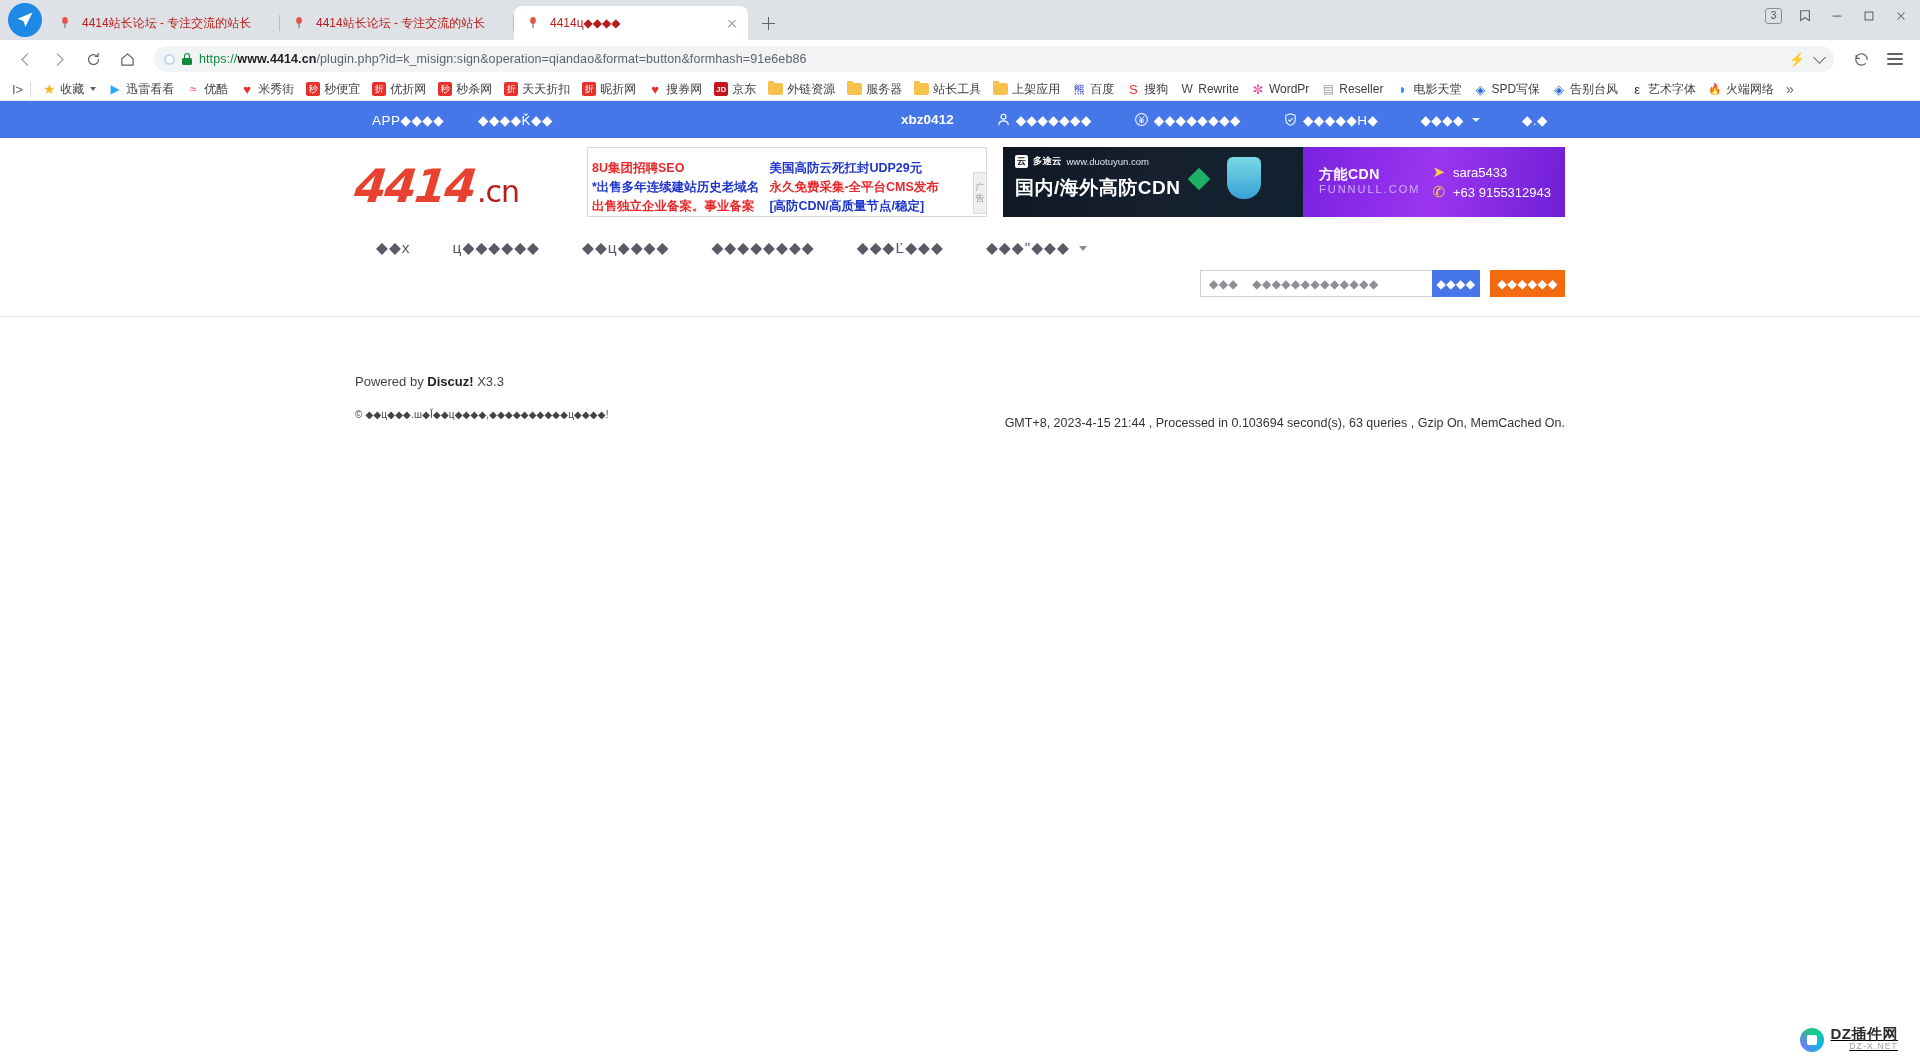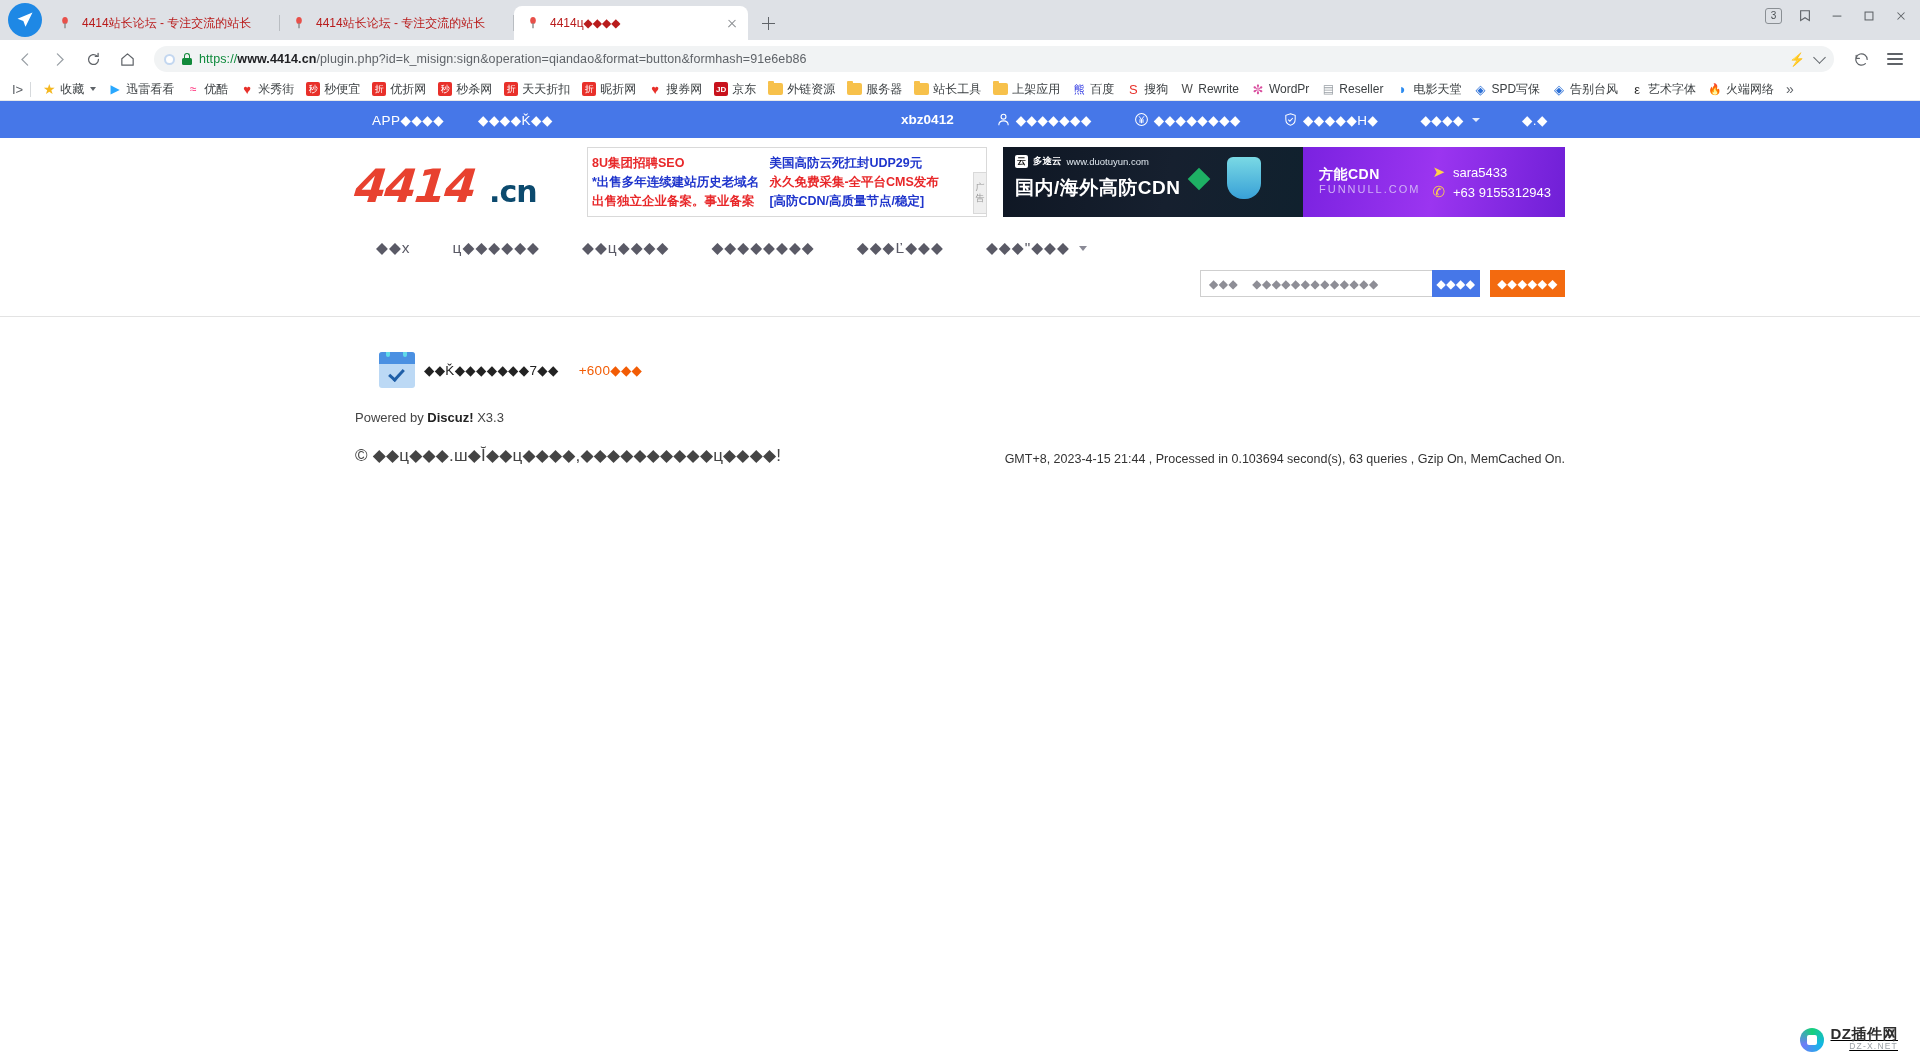--- a/index.html
+++ b/index.html
@@ -110,26 +110,26 @@
   .mojiblk { letter-spacing:.5px; }
   .tb-caret{ width:0;height:0;border-left:4px solid transparent;border-right:4px solid transparent;border-top:4.5px solid rgba(255,255,255,.85);margin-left:3px;}
 
   .header-wrap { width:1210px; margin:0 auto; position:relative; height:88px; }
   .logo {
     position:absolute; left:0; top:21px; width:205px; height:48px;
     display:flex; align-items:baseline;
     font-family:"DejaVu Sans", sans-serif;
   }
   .logo .l1 { font-size:46px; font-weight:bold; color:#e8412f; letter-spacing:-2px; font-style:italic; transform:skewX(-6deg); }
-  .logo .l2 { font-size:30px; color:#0c4a6e; font-weight:bold; letter-spacing:-1px; margin-left:14px;}
+  .logo .l2 { font-size:30px; color:#b91c1c; font-weight:normal; letter-spacing:-1px; margin-left:2px;}
 
   .ad-text {
     position:absolute; left:232px; top:9px; width:400px; height:70px;
     border:1px solid #d9d9d9; background:#fff;
-    display:flex; align-items:center; padding:0 4px; gap:10px;
+    display:flex; align-items:flex-end; padding:0 4px; gap:10px;
   }
   .ad-col { font-size:12.5px; font-weight:bold; line-height:19px; white-space:nowrap; }
   .ad-col .r { color:#e8282a; }
   .ad-col .b { color:#1f35cc; }
   .ad-tag {
     position:absolute; right:-1px; top:24px; width:14px; height:42px;
     background:#efefef; border:1px solid #d9d9d9; color:#999; font-size:9px;
     display:flex; flex-direction:column; align-items:center; justify-content:center; line-height:11px;
   }
 
@@ -201,21 +201,21 @@
   }
   .sign-text { font-size:13.5px; color:#222; letter-spacing:.3px; }
   .sign-bonus { font-size:13.5px; color:#f25c05; margin-left:11px; letter-spacing:.3px; }
 
   .footer { width:1210px; margin:0 auto; padding-top:40px; position:relative; }
   .footer-links { text-align:right; font-size:13px; color:#333; letter-spacing:.3px; }
   .footer-links span.s { color:#bbb; margin:0 7px; }
   .f-row { display:flex; justify-content:space-between; align-items:flex-start; }
   .powered { font-size:13px; color:#444; }
   .powered b { color:#222; }
-  .copyright { font-size:17px; color:#444; margin-top:20px; letter-spacing:.2px; }
+  .copyright { font-size:10px; color:#444; margin-top:20px; letter-spacing:.2px; }
   .stats { font-size:12.5px; color:#333; margin-top:20px; text-align:right; }
 
   
   .watermark {
     position:absolute; right:22px; bottom:24px;
     display:flex; align-items:center; gap:7px;
   }
   .wm-circle {
     width:24px;height:24px;border-radius:50%;
     background:conic-gradient(from 0deg,#16d07a,#13b5e8,#6f7cf7,#16d07a);
@@ -569,31 +569,20 @@
       </div>
       <div class="search-btn">◆◆◆◆</div>
       <div class="post-btn">◆◆◆◆◆◆</div>
     </div>
   </div>
 
   <div class="divider"></div>
 
   <div class="pagearea">
     <div class="content">
-      <div class="signrow">
-        <div class="cal">
-          <div class="top">
-            <span class="pin p1"></span>
-            <span class="pin p2"></span>
-          </div>
-          <div class="check"></div>
-        </div>
-        <span class="sign-text">◆◆Ǩ◆◆◆◆◆◆◆7◆◆</span>
-        <span class="sign-bonus">+600◆◆◆</span>
-      </div>
 
       <div class="footer">
         <div class="f-row" style="margin-top:-18px;">
           <div>
             <div class="powered">
               <span>Powered by</span>
               <b>Discuz!</b>
               <span>X3.3</span>
             </div>
             <div class="copyright">© ◆◆ц◆◆◆.ш◆Ĭ◆◆ц◆◆◆◆,◆◆◆◆◆◆◆◆◆◆ц◆◆◆◆!</div>

